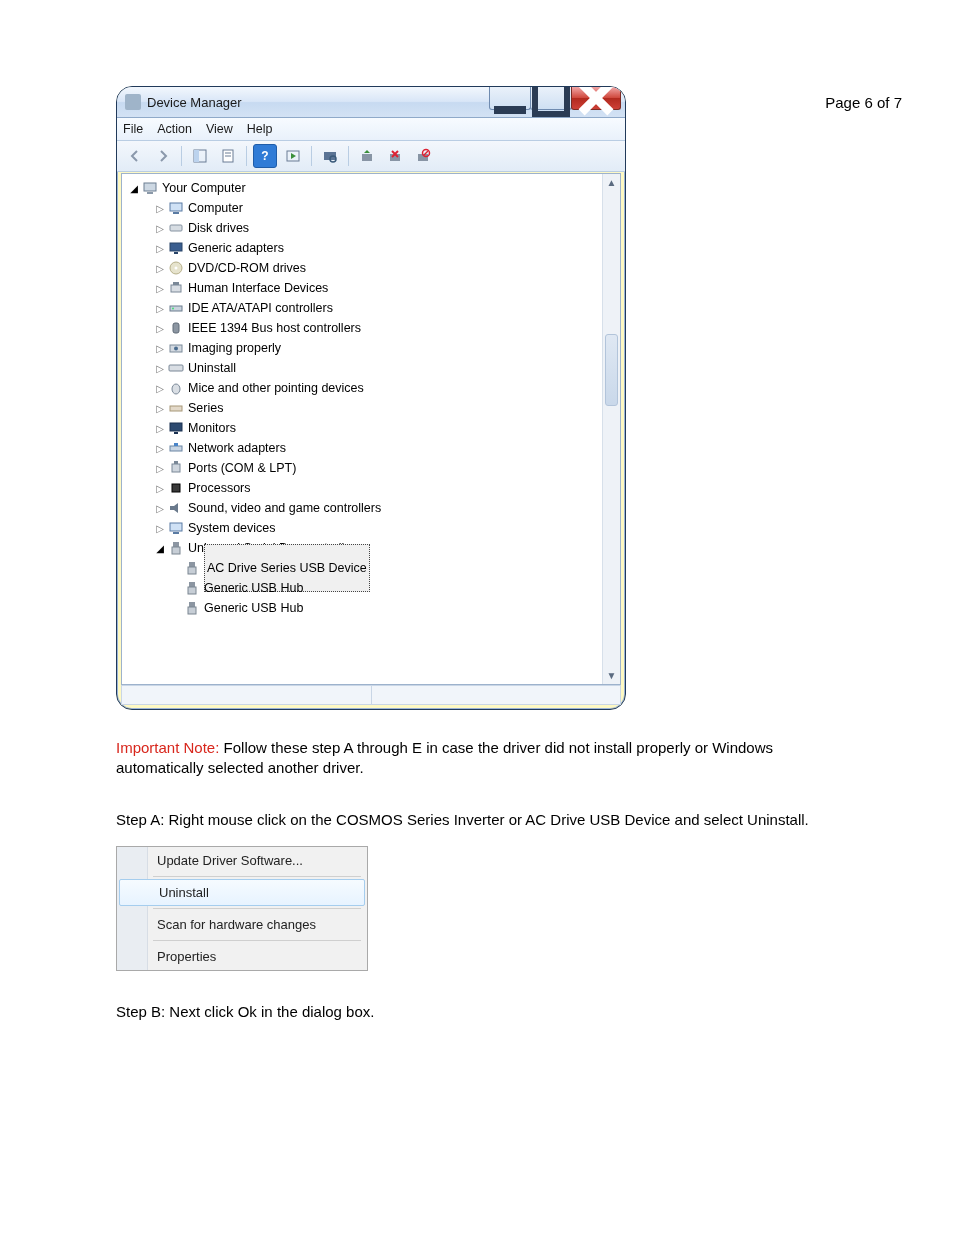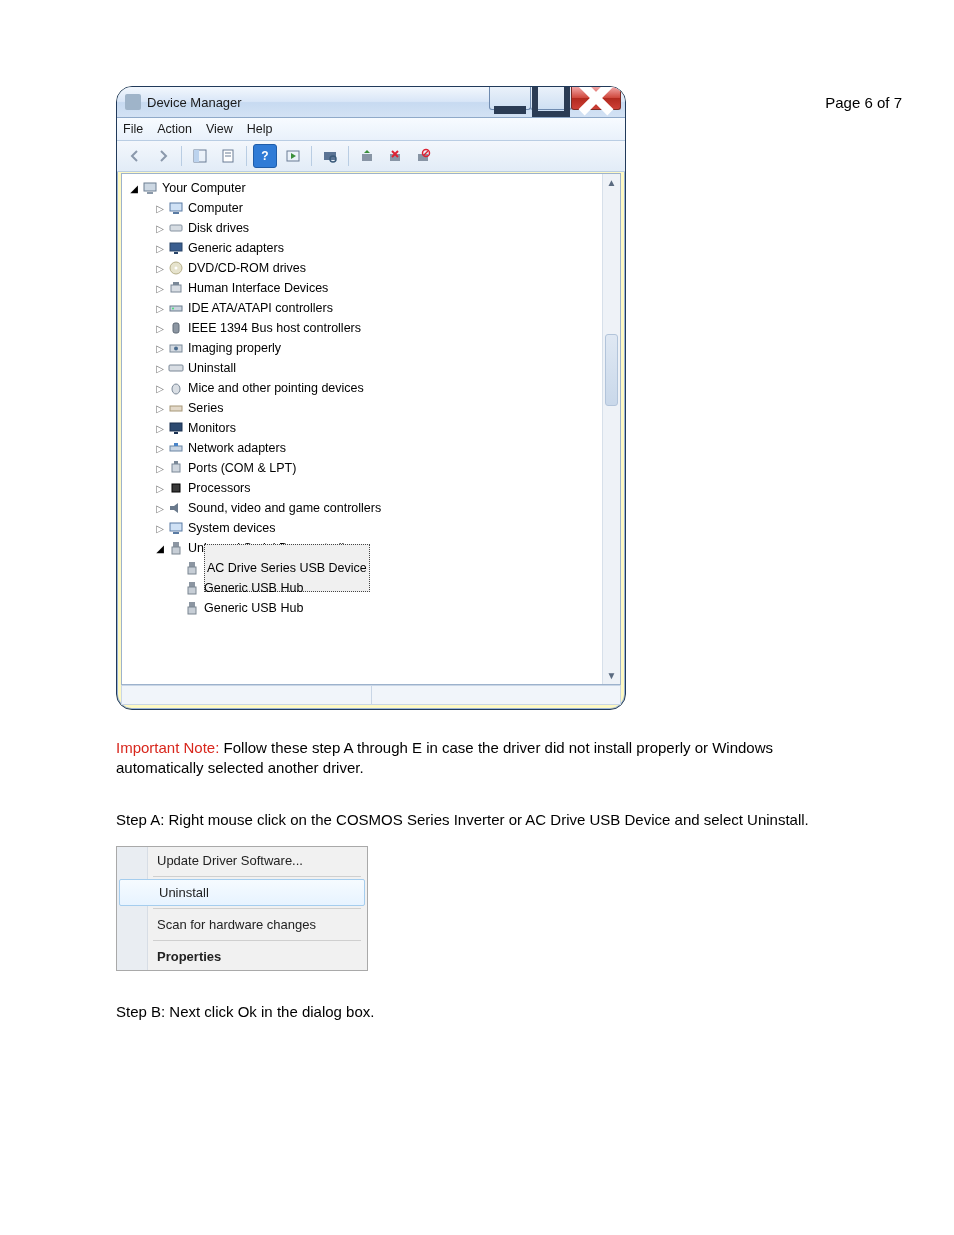--- a/index.html
+++ b/index.html
@@ -42,21 +42,21 @@
   
   .important{margin-top:28px;font-size:15px;line-height:1.35}
   .important b{color:#d8261c;font-weight:normal}
   .step{margin-top:32px;font-size:15px}
   
   .ctx{width:250px;margin-top:18px;background:#f1f1f1;border:1px solid #a9a9a9;font-size:13px;color:#222;position:relative}
   .ctx .leftbar{position:absolute;left:0;top:0;bottom:0;width:30px;background:#e9edf2;border-right:1px solid #d7dde5}
   .ctx-item{position:relative;padding:6px 12px 6px 40px}
   .ctx-item.hover{background:linear-gradient(#f6fbff,#e7f3ff);border:1px solid #a5cdee;border-radius:2px;margin:2px;padding:5px 11px 5px 39px}
   .ctx-sep{height:1px;margin:2px 6px 2px 36px;background:#cfcfcf}
-  .ctx-item.bold{font-weight:bold}
+  .ctx-item.bold{font-weight:normal}
 </style>
 </head>
 <body>
 
 <div class="page">
   <div class="header-title">USB Driver Installation</div>
   <div class="header-page">Page 6 of 7</div>
 
   <div class="screenshot-wrap">
     <div class="win">

